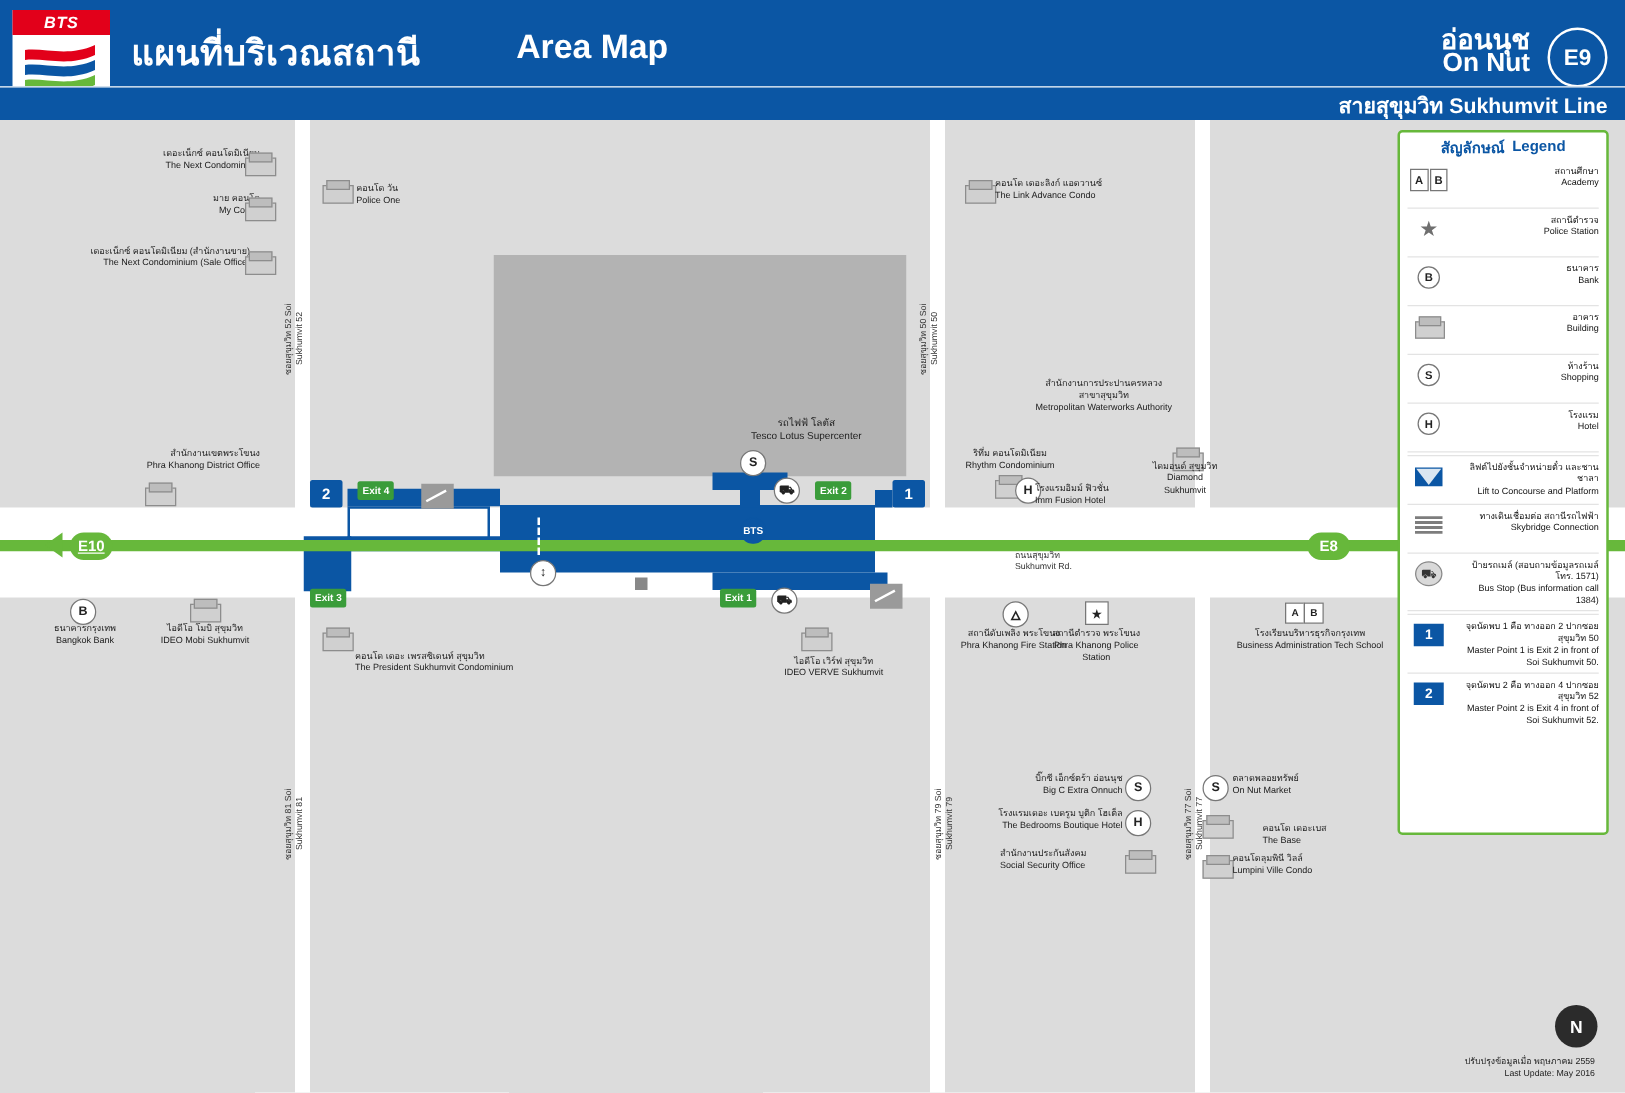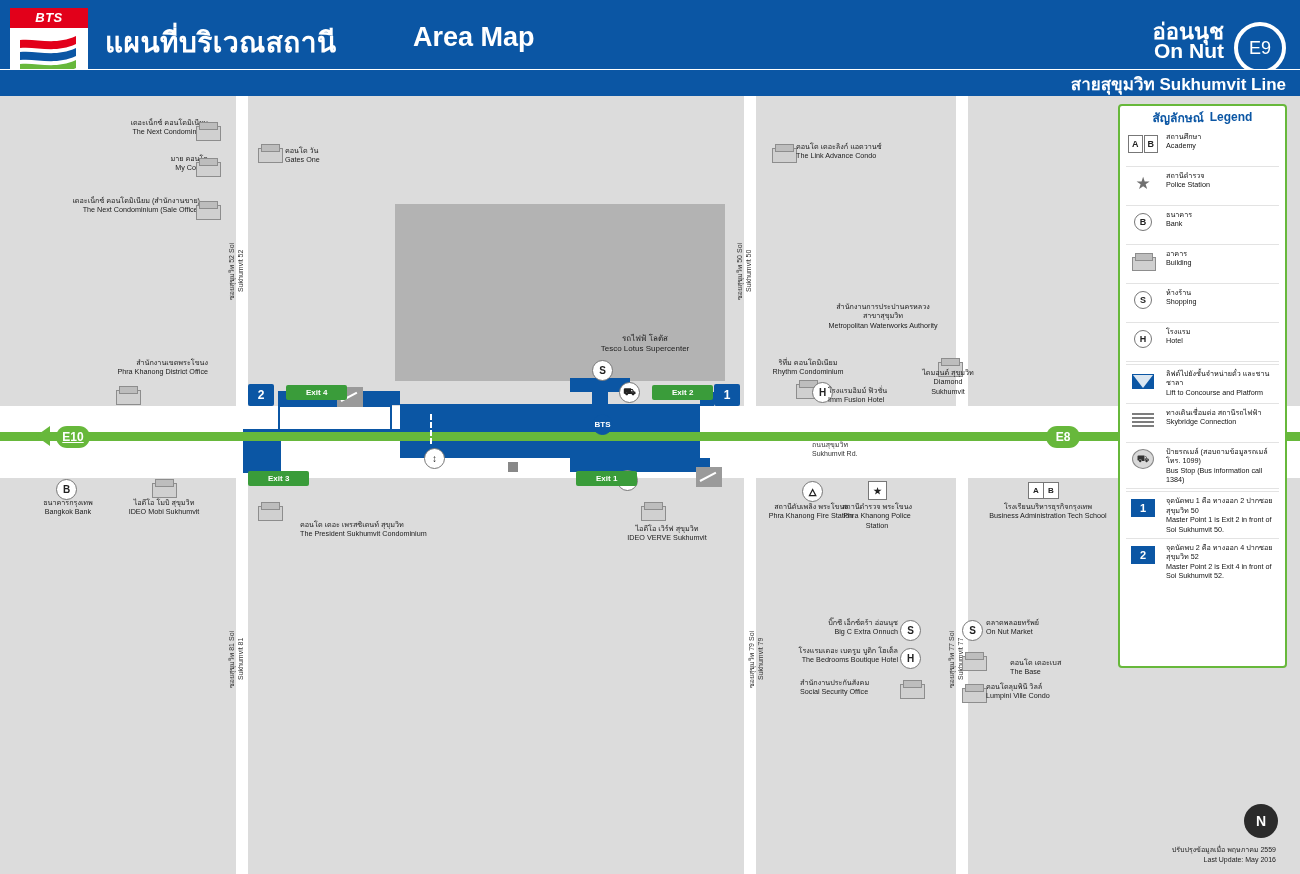--- a/index.html
+++ b/index.html
@@ -15,21 +15,21 @@
   
   .header{position:absolute;left:0;top:0;width:1300px;height:96px;background:#0b56a4;}
   .logo-box{position:absolute;left:10px;top:8px;width:78px;height:78px;background:#ffffff;}
   .logo-top{position:absolute;left:0;top:0;width:78px;height:20px;background:#e2001a;}
   .logo-top span{color:#fff;font-size:13px;font-weight:bold;letter-spacing:.5px;display:block;text-align:center;line-height:20px;font-style:italic;}
   .logo-mark{position:absolute;left:8px;top:24px;width:62px;height:48px;}
   .title-th{position:absolute;left:105px;top:20px;color:#ffffff;font-size:28px;font-weight:bold;letter-spacing:.5px;}
   .title-en{position:absolute;left:413px;top:22px;color:#ffffff;font-size:27px;font-weight:bold;}
   .station-th{position:absolute;right:76px;top:14px;color:#ffffff;font-size:22px;font-weight:bold;text-align:right;}
   .station-en{position:absolute;right:76px;top:39px;color:#ffffff;font-size:21px;font-weight:bold;text-align:right;}
-  .station-code{position:absolute;right:14px;top:22px;width:44px;height:44px;border-radius:50%;border:4px solid #ffffff;color:#ffffff;font-size:18px;font-weight:normal;display:flex;align-items:center;justify-content:center;}
+  .station-code{position:absolute;right:14px;top:22px;width:44px;height:44px;border-radius:50%;border:2px solid #ffffff;color:#ffffff;font-size:18px;font-weight:bold;display:flex;align-items:center;justify-content:center;}
   .line-bar{position:absolute;left:0;top:69px;width:1300px;height:27px;background:#0b56a4;border-top:1px solid #ffffff;}
   .line-name{position:absolute;right:14px;top:70px;color:#ffffff;font-size:17px;font-weight:bold;text-align:right;}
 
   
   .canvas{position:absolute;left:0;top:96px;width:1300px;height:778px;background:#eaeaea;}
   .block{position:absolute;background:#dcdcdc;}
 
   
   .road{position:absolute;background:#ffffff;}
   .road-label{position:absolute;font-size:7px;color:#333;line-height:1.25;}
@@ -58,35 +58,35 @@
   .bldg:before{content:"";position:absolute;left:0;top:4px;width:23px;height:13px;background:#d0d0d0;border:1px solid #8d8d8d;}
   .bldg:after{content:"";position:absolute;left:3px;top:0px;width:17px;height:6px;background:#bdbdbd;border:1px solid #8d8d8d;}
 
   .circ{position:absolute;width:19px;height:19px;border-radius:50%;background:#ffffff;border:1px solid #777;color:#222;font-size:10px;font-weight:bold;display:flex;align-items:center;justify-content:center;}
   .sq{position:absolute;width:17px;height:17px;background:#ffffff;border:1px solid #777;color:#222;font-size:9px;font-weight:bold;display:flex;align-items:center;justify-content:center;}
   .twosq{position:absolute;width:30px;height:15px;}
   .twosq i{position:absolute;top:0;width:14px;height:15px;background:#fff;border:1px solid #777;font-style:normal;font-size:8px;font-weight:bold;display:flex;align-items:center;justify-content:center;color:#222;}
   .twosq i.a{left:0;} .twosq i.b{left:15px;}
 
   
-  .exit{position:absolute;height:15px;border-radius:2px;color:#ffffff;font-size:8px;font-weight:bold;display:flex;align-items:center;justify-content:center;padding:0 20px;white-space:nowrap;}
+  .exit{position:absolute;height:15px;border-radius:2px;color:#ffffff;font-size:8px;font-weight:bold;display:flex;align-items:center;justify-content:center;padding:0 4px;white-space:nowrap;}
   .exit.green{background:#3a9c3a;}
   .mp{position:absolute;width:26px;height:22px;background:#0b56a4;color:#fff;font-size:12px;font-weight:bold;display:flex;align-items:center;justify-content:center;border-radius:2px;}
 
   .esc{position:absolute;width:26px;height:20px;background:#9a9a9a;}
   .esc:after{content:"";position:absolute;left:4px;top:13px;width:18px;height:2px;background:#fff;transform:rotate(-28deg);transform-origin:left center;}
 
   
   .legend{position:absolute;left:1118px;top:8px;width:165px;height:560px;background:#ffffff;border:2px solid #67b83b;border-radius:4px;}
   .legend-head{position:absolute;left:0;top:0;width:100%;height:22px;color:#0b56a4;font-size:12px;font-weight:bold;display:flex;align-items:center;justify-content:center;gap:6px;}
   .legend-head .th{color:#0b56a4;}
   .legend-body{position:absolute;left:0;top:24px;width:100%;}
   .lg-row{position:relative;min-height:30px;padding:2px 6px 2px 46px;}
   .lg-ico{position:absolute;left:8px;top:2px;width:30px;height:24px;display:flex;align-items:center;justify-content:center;}
-  .lg-txt{font-size:7.2px;color:#111;line-height:1.3;}
+  .lg-txt{font-size:7.2px;color:#111;line-height:1.3;text-align:right;}
   .lg-txt b{display:block;font-weight:normal;}
   .lg-sep{height:1px;background:#e3e3e3;margin:2px 6px;}
 
   .ico-sq{width:16px;height:16px;background:#fff;border:1px solid #777;font-size:9px;font-weight:bold;display:flex;align-items:center;justify-content:center;color:#222;}
   .ico-two{display:flex;gap:1px;}
   .star{color:#6f6f6f;font-size:17px;line-height:17px;}
   .ico-bldg{position:relative;width:22px;height:16px;}
   .ico-bldg:before{content:"";position:absolute;left:0;top:4px;width:22px;height:12px;background:#d0d0d0;border:1px solid #8d8d8d;}
   .ico-bldg:after{content:"";position:absolute;left:3px;top:0;width:16px;height:6px;background:#bdbdbd;border:1px solid #8d8d8d;}
   .ico-esc{position:relative;width:20px;height:16px;background:#9a9a9a;}
@@ -227,21 +227,21 @@
     <div class="bldg" style="left:196px;top:62px;"></div>
 
     <div class="poi" style="left:40px;top:100px;width:160px;text-align:right;">
       <span class="nm">เดอะเน็กซ์ คอนโดมิเนียม (สำนักงานขาย)</span>
       <span class="nm">The Next Condominium (Sale Office)</span>
     </div>
     <div class="bldg" style="left:196px;top:105px;"></div>
 
     <div class="poi" style="left:285px;top:50px;width:110px;">
       <span class="nm">คอนโด วัน</span>
-      <span class="nm">Gates One</span>
+      <span class="nm">Police One</span>
     </div>
     <div class="bldg" style="left:258px;top:48px;"></div>
 
     <div class="poi" style="left:58px;top:262px;width:150px;text-align:right;">
       <span class="nm">สำนักงานเขตพระโขนง</span>
       <span class="nm">Phra Khanong District Office</span>
     </div>
     <div class="bldg" style="left:116px;top:290px;"></div>
 
     <div class="circ" style="left:56px;top:383px;">B</div>
@@ -250,21 +250,21 @@
       <span class="nm">Bangkok Bank</span>
     </div>
 
     <div class="bldg" style="left:152px;top:383px;"></div>
     <div class="poi" style="left:112px;top:402px;width:104px;text-align:center;">
       <span class="nm">ไอดีโอ โมบิ สุขุมวิท</span>
       <span class="nm">IDEO Mobi Sukhumvit</span>
     </div>
 
     <div class="bldg" style="left:258px;top:406px;"></div>
-    <div class="poi" style="left:284px;top:424px;width:180px;margin-left:16px;">
+    <div class="poi" style="left:284px;top:424px;width:180px;">
       <span class="nm">คอนโด เดอะ เพรสซิเดนท์ สุขุมวิท</span>
       <span class="nm">The President Sukhumvit Condominium</span>
     </div>
 
     <div class="bldg" style="left:641px;top:406px;"></div>
     <div class="poi" style="left:602px;top:428px;width:130px;text-align:center;">
       <span class="nm">ไอดีโอ เวิร์ฟ สุขุมวิท</span>
       <span class="nm">IDEO VERVE Sukhumvit</span>
     </div>
 
@@ -450,21 +450,21 @@
               <b>Skybridge Connection</b>
             </div>
         </div>
         <div class="lg-sep"></div>
 
         <div class="lg-row">
           <div class="lg-ico">
               <span class="ico-bus">⛟</span>
             </div>
           <div class="lg-txt">
-              <b>ป้ายรถเมล์ (สอบถามข้อมูลรถเมล์ โทร. 1099)</b>
+              <b>ป้ายรถเมล์ (สอบถามข้อมูลรถเมล์ โทร. 1571)</b>
               <b>Bus Stop (Bus information call 1384)</b>
             </div>
         </div>
         <div class="lg-sep"></div>
 
         <div class="lg-sep"></div>
 
         <div class="lg-row">
           <div class="lg-ico">
               <span class="ico-mp">1</span>

